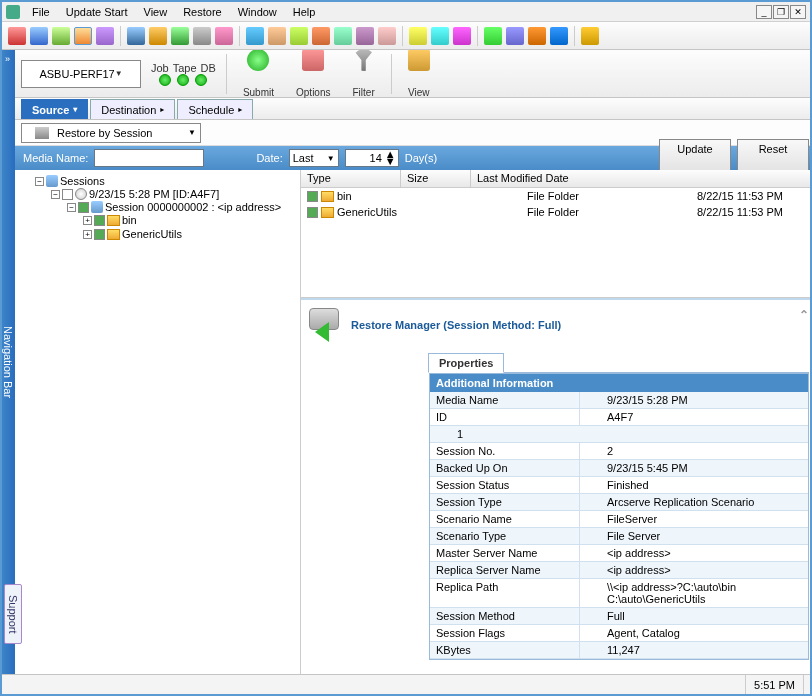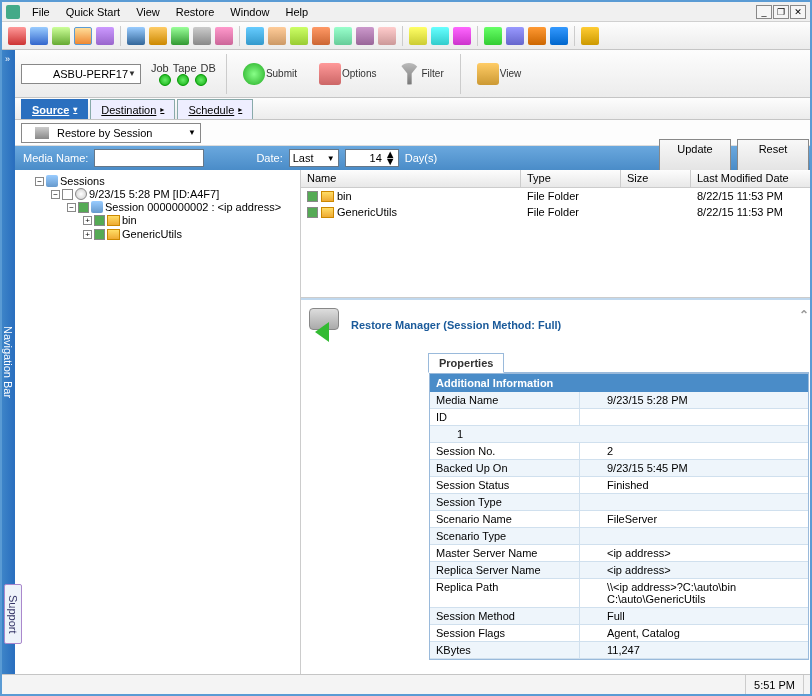--- a/index.html
+++ b/index.html
@@ -13,34 +13,34 @@
 .menubar .winbtns { margin-left: auto; display: flex; }
 .menubar .wbtn { width: 16px; height: 14px; border: 1px solid #888; margin-left: 1px; text-align: center; line-height: 12px; font-size: 9px; cursor: pointer; background: #f5f5f5; }
 
 
 .toolbar { height: 28px; background: linear-gradient(#fdfdfd,#ececec); border-bottom: 1px solid #c5c5c5; display: flex; align-items: center; padding: 0 6px; gap: 4px; }
 .tbicon { width: 18px; height: 18px; border-radius: 2px; cursor: pointer; display:inline-block; }
 .tsep { width: 1px; height: 20px; background: #ccc; margin: 0 2px; }
 
 
 .row2 { height: 48px; background: linear-gradient(#fdfdfd,#ececec); border-bottom: 1px solid #c5c5c5; display: flex; align-items: center; padding: 0 6px; gap: 10px; }
-.server-combo { width: 120px; height: 20px; border: 1px solid #888; background: #fff; padding: 0 4px; display:flex; align-items:center; justify-content:flex-end; }
+.server-combo { width: 120px; height: 28px; border: 1px solid #888; background: #fff; padding: 0 4px; display:flex; align-items:center; justify-content:center; }
 .server-combo .arrow { font-size:8px; color:#333; }
 .status-group { display:flex; flex-direction:column; align-items:center; }
 .status-labels { display:flex; gap:4px; font-size:9px; color:#333; }
 .status-dots { display:flex; gap:6px; }
 .dot { width:12px; height:12px; border-radius:50%; background:radial-gradient(#6e6,#1a1); border:1px solid #090; }
-.bigbtn { display:flex; flex-direction:row; align-items:center; gap:1px; cursor:pointer; padding:0 6px; }
+.bigbtn { display:flex; flex-direction:column; align-items:center; gap:16px; cursor:pointer; padding:0 6px; }
 .bigbtn .bicon { width:22px; height:22px; border-radius:50%; }
 .bigbtn .blabel { font-size:10px; color:#333; }
 .vsep { width:1px; height:40px; background:#ccc; }
 
 
 .tabsrow { height: 22px; background: linear-gradient(#fdfdfd,#ececec); display:flex; align-items:flex-end; padding: 0 6px; gap:2px; border-bottom:1px solid #c5c5c5; }
-.tab { height:20px; padding:0 10px; display:flex; align-items:center; gap:4px; border:1px solid #8aa; border-bottom:none; background:#eef; cursor:pointer;text-decoration:underline; }
+.tab { height:20px; padding:0 10px; display:flex; align-items:center; gap:4px; border:1px solid #8aa; border-bottom:none; background:#eef; cursor:pointer; }
 .tab.active { background:#2a6fbf; color:#fff; border-color:#2a6fbf; font-weight:bold; }
 .tab .chev { font-size:8px; }
 
 
 .body { flex:1; display:flex; position:relative; overflow:hidden; }
 .navbar { width:20px; background:linear-gradient(90deg,#3d84c8,#2a6fbf); color:#fff; writing-mode:vertical-rl; text-align:center; padding:6px 0; border-right:1px solid #2a6fbf; position:relative; }
 .navbar .nchev { position:absolute; top:4px; left:3px; font-size:9px; writing-mode:horizontal-tb; }
 .supportbar { position:absolute; left:2px; bottom:30px; width:18px; height:60px; background:#eef3fa; border:1px solid #a8c; color:#336; writing-mode:vertical-rl; text-align:center; font-size:10px; display:flex; align-items:center; justify-content:center; border-radius:2px; }
 
 .main { flex:1; display:flex; flex-direction:column; }
@@ -96,21 +96,21 @@
 .statusbar .seg { border-right:1px solid #ccc; padding:0 8px; height:100%; display:flex; align-items:center; }
 .statusbar .right { margin-left:auto; }
 </style>
 </head>
 <body>
 <div class="app">
 
 <div class="menubar">
   <span class="appicon"></span>
   <span class="mitem">File</span>
-  <span class="mitem">Quick Start</span>
+  <span class="mitem">Update Start</span>
   <span class="mitem">View</span>
   <span class="mitem">Restore</span>
   <span class="mitem">Window</span>
   <span class="mitem">Help</span>
   <div class="winbtns">
     <div class="wbtn">_</div>
     <div class="wbtn">❐</div>
     <div class="wbtn">✕</div>
   </div>
 </div>
@@ -287,21 +287,20 @@
                   </li>
                 </ul>
               </li>
             </ul>
           </li>
         </ul>
       </div>
 
       <div class="rightpane">
         <div class="listhdr">
-          <div class="colh" style="width:220px">Name</div>
           <div class="colh" style="width:100px">Type</div>
           <div class="colh" style="width:70px">Size</div>
           <div class="colh" style="flex:1">Last Modified Date</div>
         </div>
         <div class="listbody">
           <div class="listrow">
             <div class="cell" style="width:220px">
               <span class="chk filled"></span>
               <span class="fldicon"></span>
               <span>bin</span>
@@ -338,45 +337,48 @@
           <div class="propbox">
             <div class="propbody" id="propbody">
               <div class="propsection">Additional Information</div>
 
             <div class="proprow">
                     <div class="pk">Media Name</div>
                     <div class="pv" style="white-space: pre-line;">9/23/15 5:28 PM</div>
                   </div>
                   <div class="proprow">
                     <div class="pk">ID</div>
+                    <div class="pv" style="white-space: pre-line;">A4F7</div>
                   </div>
                   <div class="proprow">
                     <div class="pv" style="white-space: pre-line;">1</div>
                   </div>
                   <div class="proprow">
                     <div class="pk">Session No.</div>
                     <div class="pv" style="white-space: pre-line;">2</div>
                   </div>
                   <div class="proprow">
                     <div class="pk">Backed Up On</div>
                     <div class="pv" style="white-space: pre-line;">9/23/15 5:45 PM</div>
                   </div>
                   <div class="proprow">
                     <div class="pk">Session Status</div>
                     <div class="pv" style="white-space: pre-line;">Finished</div>
                   </div>
                   <div class="proprow">
                     <div class="pk">Session Type</div>
+                    <div class="pv" style="white-space: pre-line;">Arcserve Replication Scenario</div>
                   </div>
                   <div class="proprow">
                     <div class="pk">Scenario Name</div>
                     <div class="pv" style="white-space: pre-line;">FileServer</div>
                   </div>
                   <div class="proprow">
                     <div class="pk">Scenario Type</div>
+                    <div class="pv" style="white-space: pre-line;">File Server</div>
                   </div>
                   <div class="proprow">
                     <div class="pk">Master Server Name</div>
                     <div class="pv" style="white-space: pre-line;">&lt;ip address&gt;</div>
                   </div>
                   <div class="proprow">
                     <div class="pk">Replica Server Name</div>
                     <div class="pv" style="white-space: pre-line;">&lt;ip address&gt;</div>
                   </div>
                   <div class="proprow">

